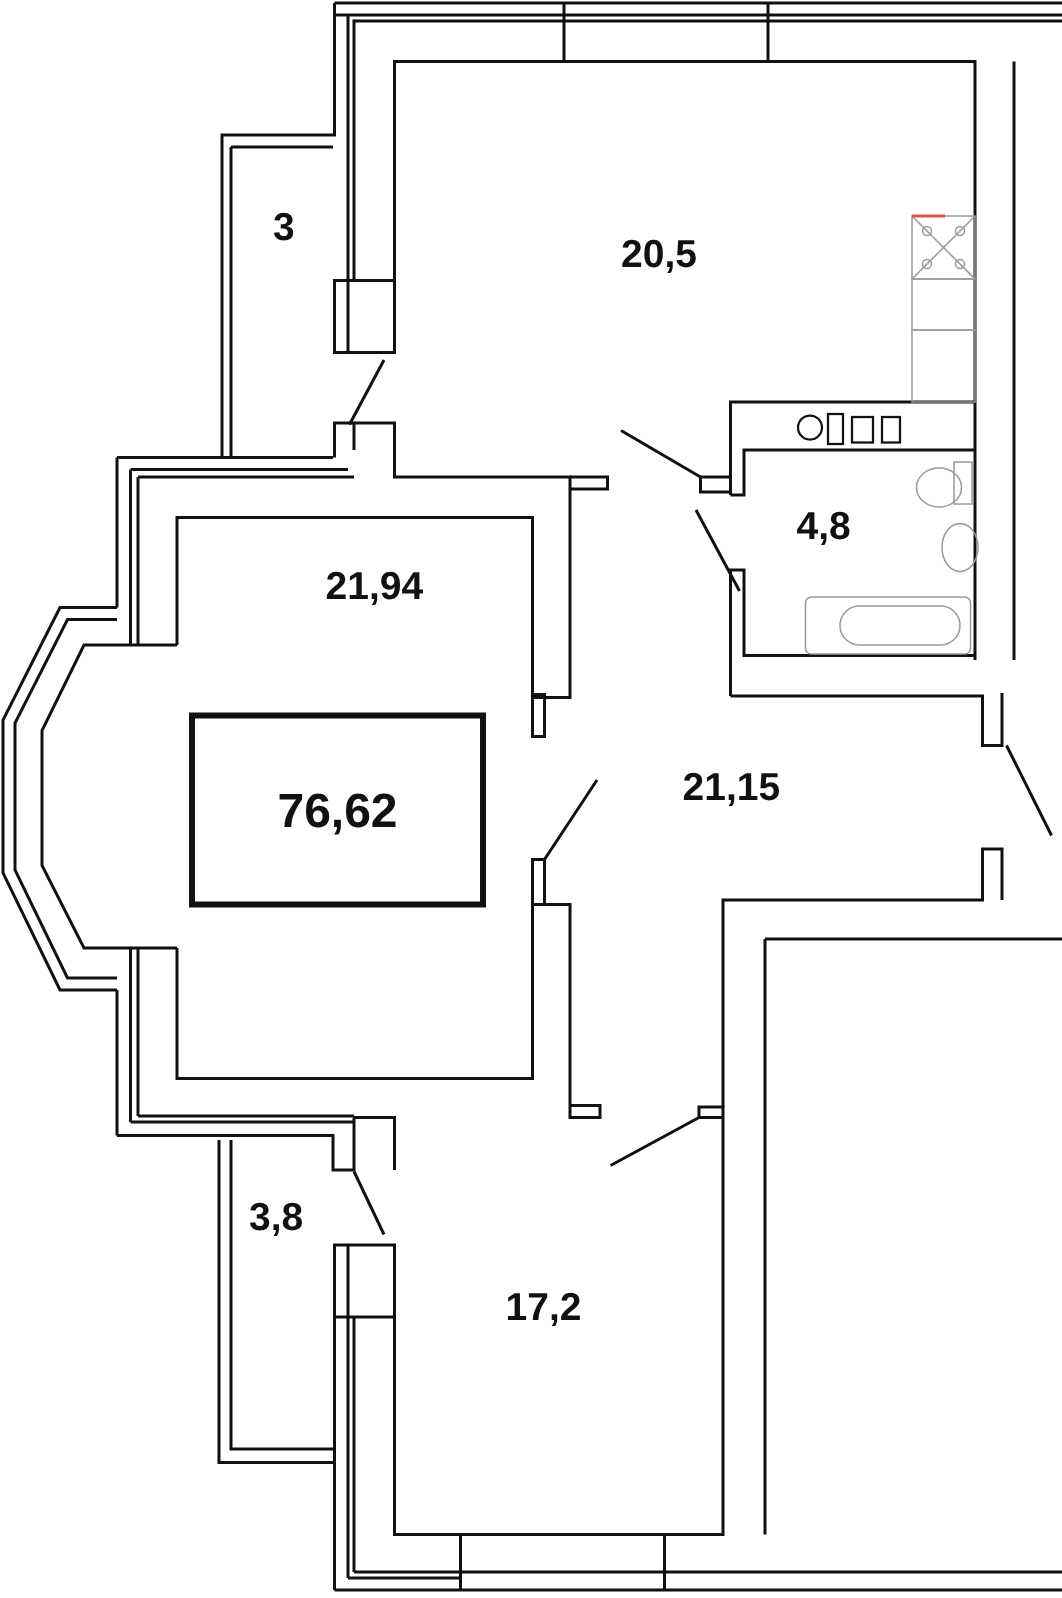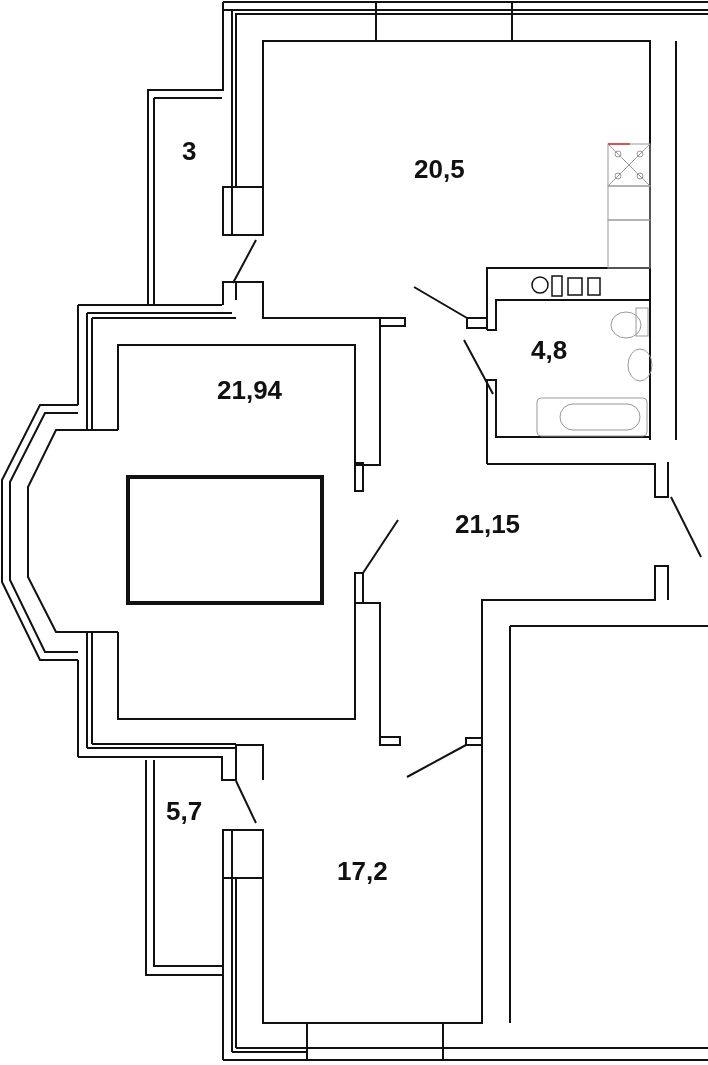--- a/index.html
+++ b/index.html
@@ -116,18 +116,19 @@
     <rect x="588" y="278" width="12" height="17"></rect>
   </g>
   <line x1="608" y1="144" x2="630" y2="144" stroke="#d9534f" stroke-width="2"></line>
 </svg>
 
 <span class="lbl" style="left:182px;top:138px;">3</span>
 <span class="lbl" style="left:414px;top:144px;margin-top:12px;">20,5</span>
 <span class="lbl" style="left:531px;top:337px;">4,8</span>
 <span class="lbl" style="left:178px;top:377px;margin-left:39px;">21,94</span>
 <span class="lbl" style="left:455px;top:511px;">21,15</span>
-<span class="lbl" style="left:166px;top:798px;">5,7</span>
+<span class="lbl" style="left:166px;top:798px;">3,8</span>
 <span class="lbl" style="left:337px;top:858px;">17,2</span>
 
 <div class="total-box">
+  <span>76,62</span>
 </div>
 </div>
 
 </body></html>

